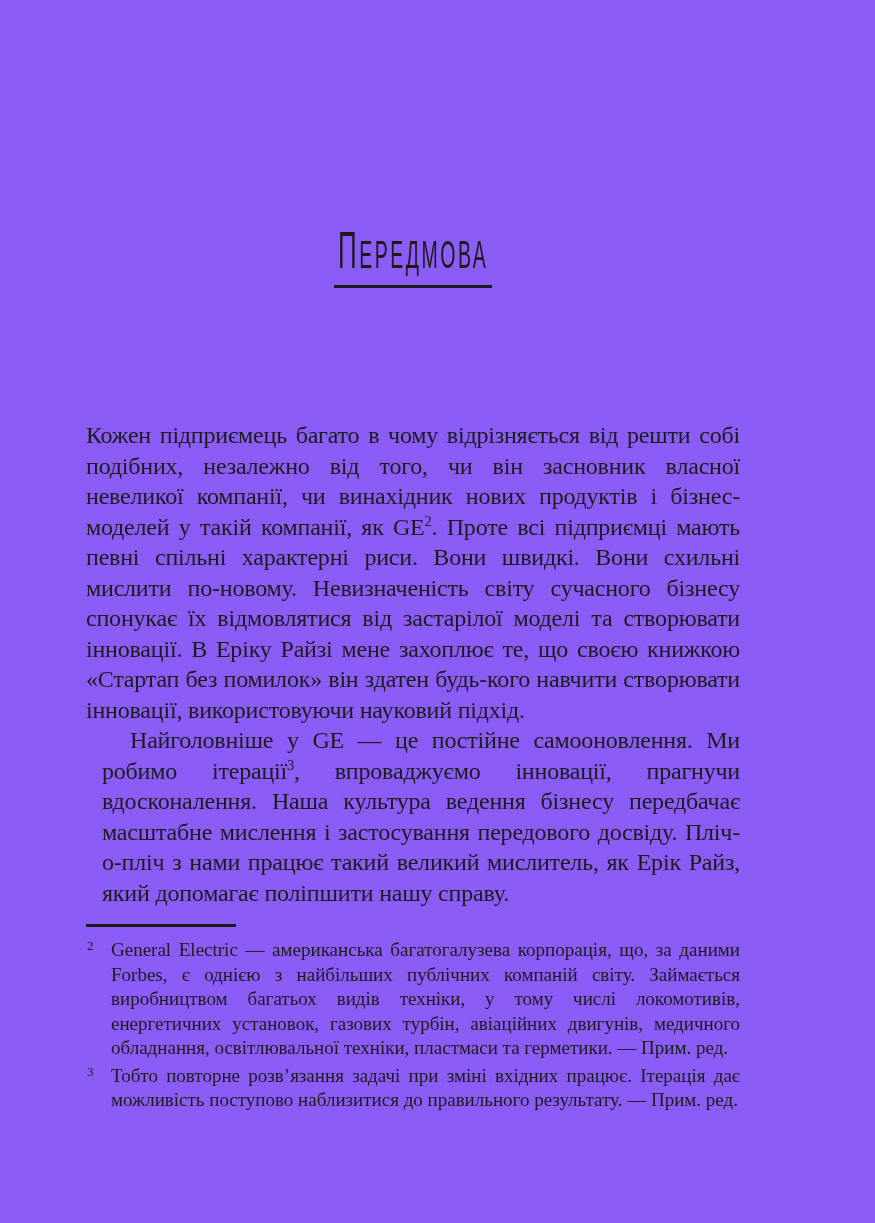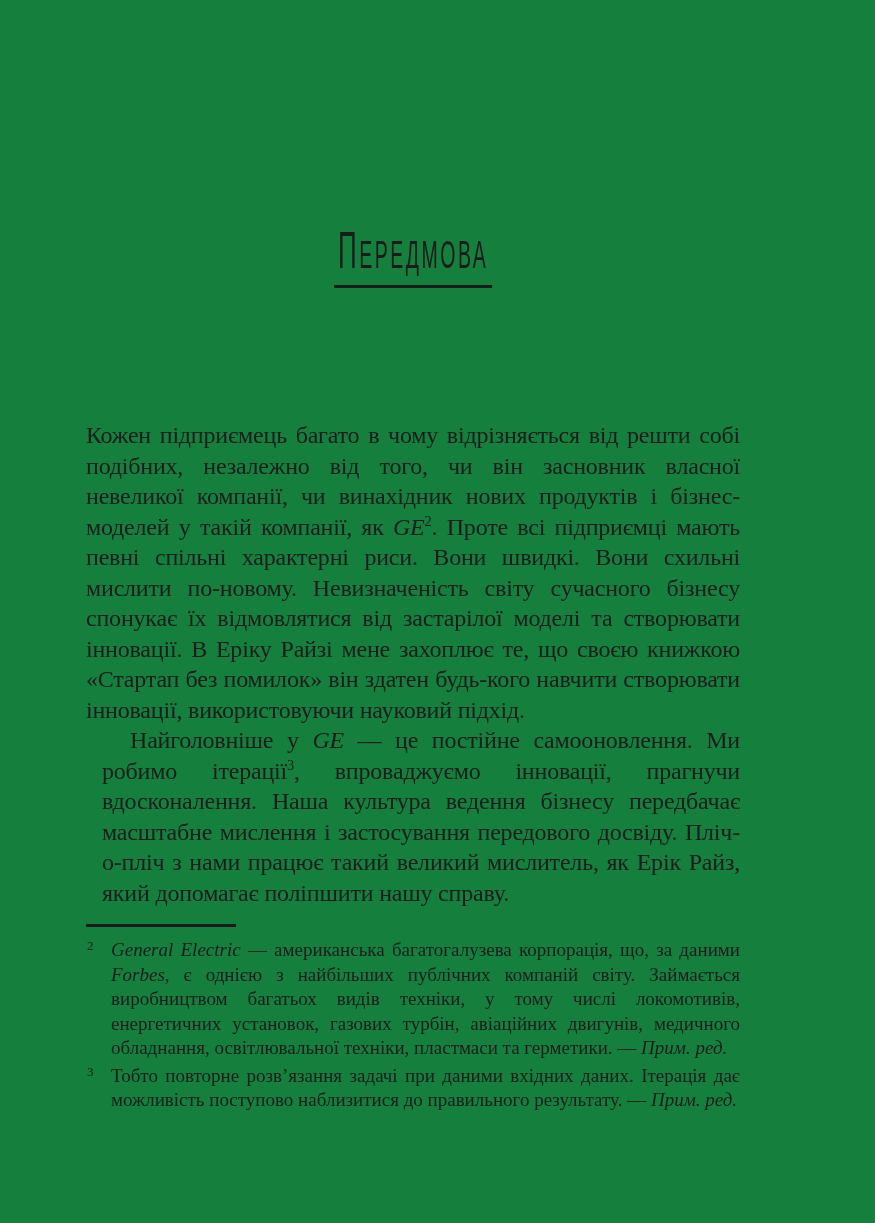--- a/index.html
+++ b/index.html
@@ -4,21 +4,21 @@
 <style>
   html, body {
     margin: 0;
     padding: 0;
     background: #ffffff;
   }
   .page {
     position: relative;
     width: 875px;
     height: 1223px;
-    background: #15803d;
+    background: #8b5cf6;
     overflow: hidden;
     font-family: "Liberation Serif", serif;
     color: #1c1c1c;
   }
   .content {
     position: absolute;
     left: 86px;
     top: 0;
     width: 654px;
   }
@@ -60,21 +60,21 @@
     text-align: justify;
     letter-spacing: -0.2px;
   }
   .para {
     margin: 0;
   }
   .para.indented {
     text-indent: 28px;
     margin-left: 16px;
   }
-  .it { font-style: italic; }
+  .it { }
   sup.fn-ref {
     font-size: 0.6em;
     line-height: 0;
     vertical-align: super;
   }
   
   .footnotes {
     margin-top: 16px;
   }
   .fn-separator {
@@ -118,18 +118,18 @@
     </div>
 
     <div class="footnotes">
       <div class="fn-separator"></div>
 
       <div class="footnote">
         <span class="fn-marker">2</span><span class="it">General Electric</span><span> — американська багатогалузева корпорація, що, за даними </span><span class="it">Forbes,</span><span> є однією з найбільших публічних компаній світу. Займається виробництвом багатьох видів техніки, у тому числі локомотивів, енергетичних установок, газових турбін, авіаційних двигунів, медичного обладнання, освітлювальної техніки, пластмаси та герметики. — </span><span class="it">Прим. ред.</span>
       </div>
 
       <div class="footnote">
-        <span class="fn-marker">3</span><span>Тобто повторне розв’язання задачі при даними вхідних даних. Ітерація дає можливість поступово наблизитися до правильного результату. — </span><span class="it">Прим. ред.</span>
+        <span class="fn-marker">3</span><span>Тобто повторне розв’язання задачі при зміні вхідних працює. Ітерація дає можливість поступово наблизитися до правильного результату. — </span><span class="it">Прим. ред.</span>
       </div>
     </div>
 
   </div>
 </div>
 
 </body></html>

